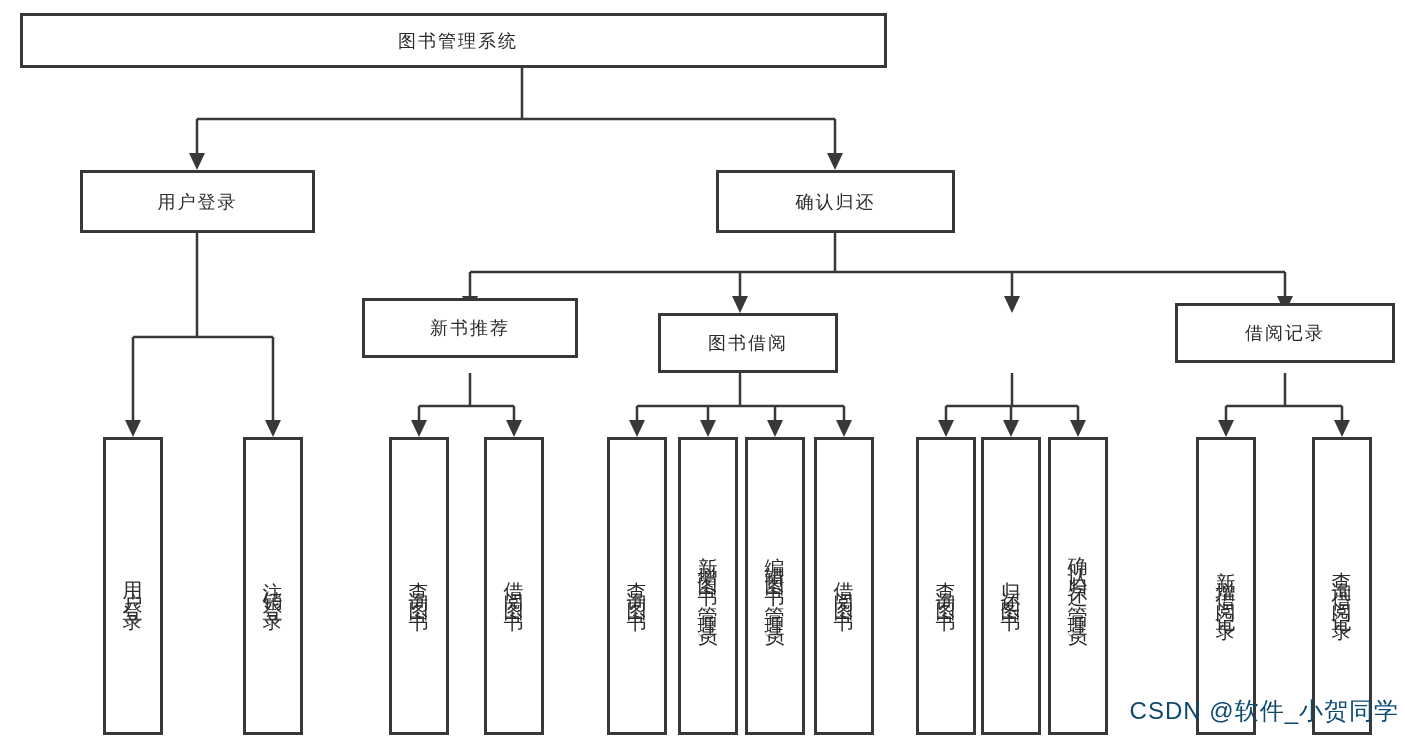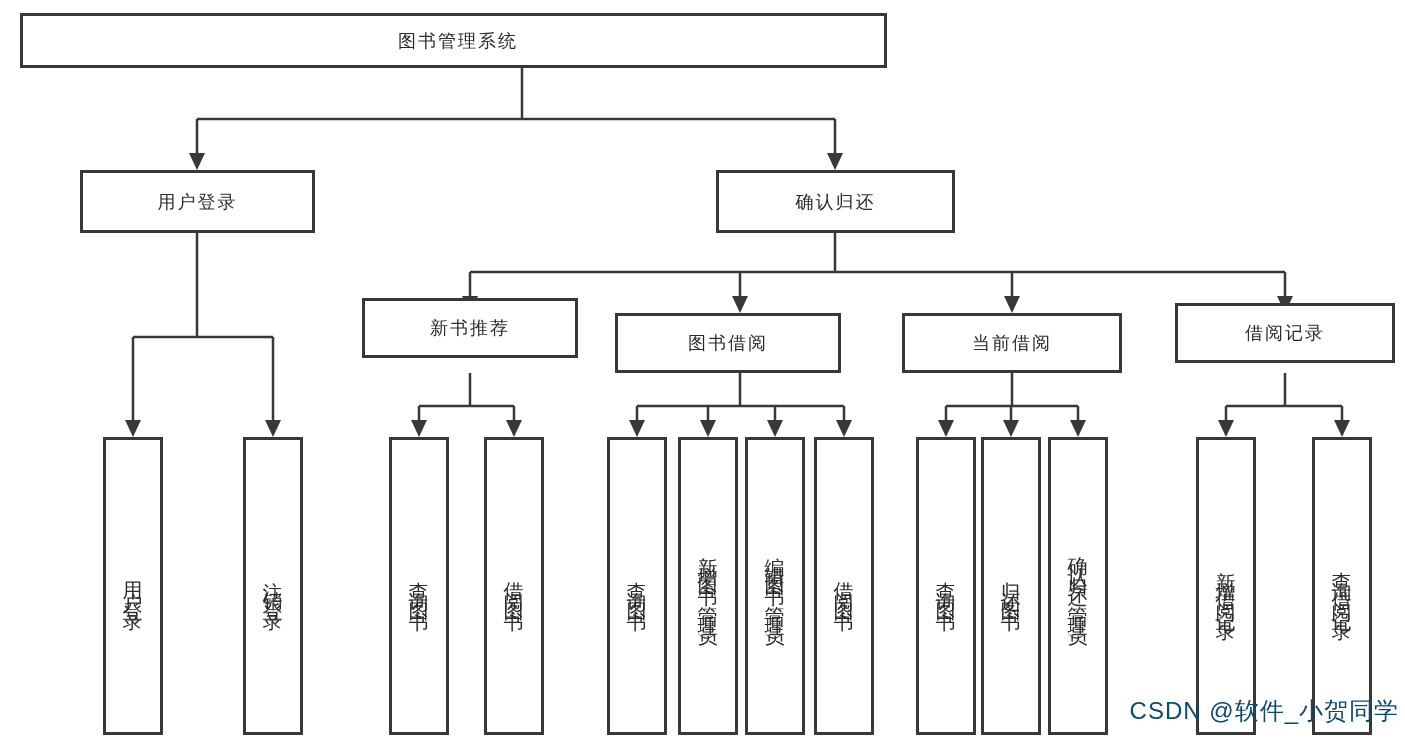--- a/index.html
+++ b/index.html
@@ -111,25 +111,22 @@
   <div class="node hnode" style="left:80px; top:170px; width:235px; height:63px;">
     <span>用户登录</span>
   </div>
   <div class="node hnode" style="left:716px; top:170px; width:239px; height:63px;">
     <span>确认归还</span>
   </div>
 
   <div class="node hnode" style="left:362px; top:298px; width:216px; height:60px;">
     <span>新书推荐</span>
   </div>
-  <div class="node hnode" style="left:615px; top:313px; width:226px; height:60px;">
+  <div class="node hnode" style="left:658px; top:313px; width:180px; height:60px;">
     <span>图书借阅</span>
-  </div>
-  <div class="node hnode" style="left:902px; top:313px; width:220px; height:60px;">
-    <span>当前借阅</span>
   </div>
   <div class="node hnode" style="left:1175px; top:303px; width:220px; height:60px;">
     <span>借阅记录</span>
   </div>
 
   <div class="node vnode" style="left:103px;">
     <span class="vtext">用户登录</span>
   </div>
   <div class="node vnode" style="left:243px;">
     <span class="vtext">注销登录</span>

